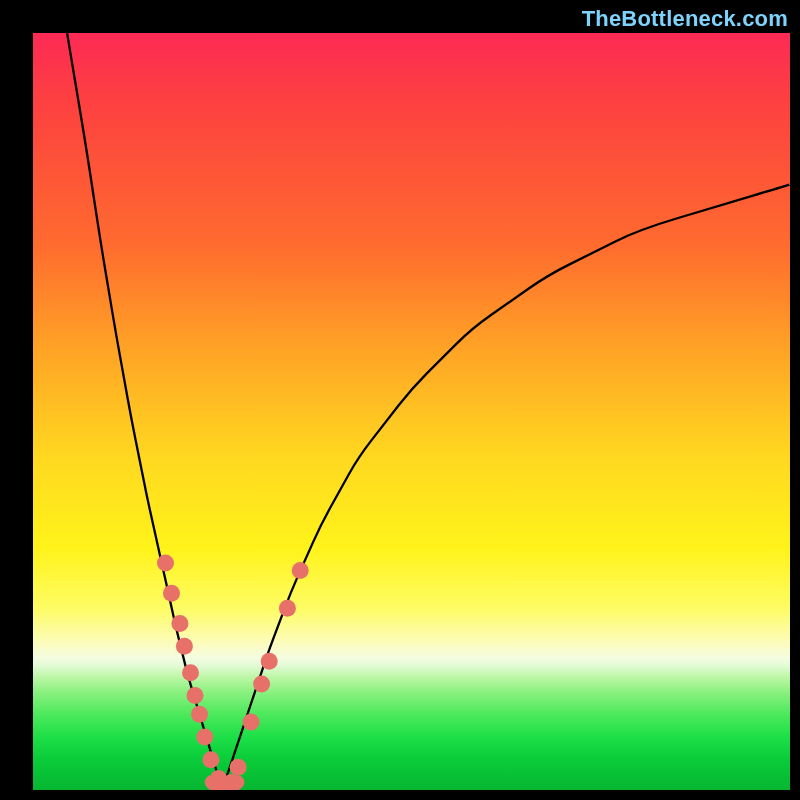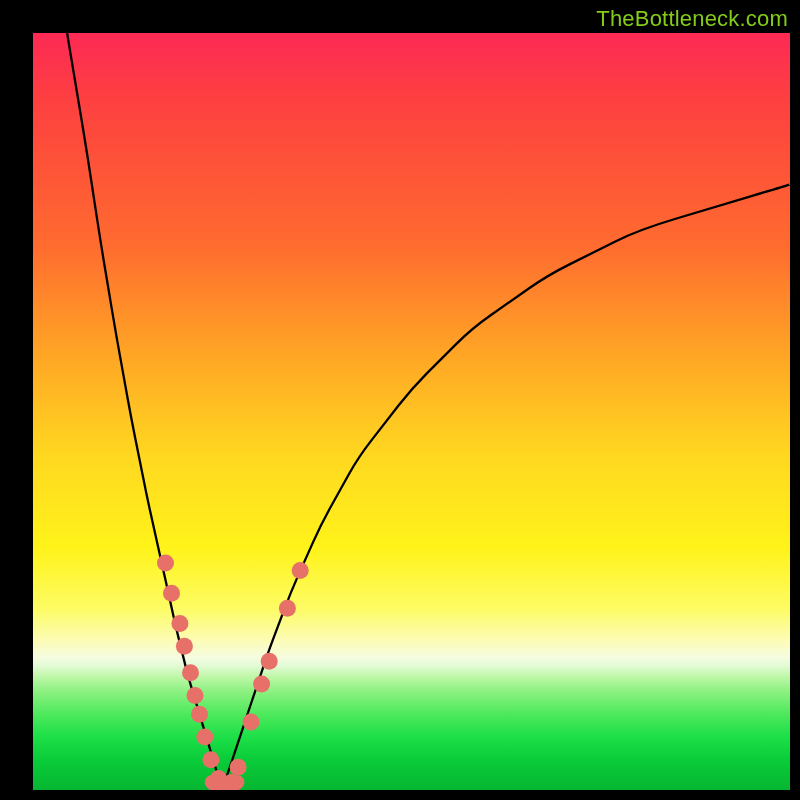--- a/index.html
+++ b/index.html
@@ -42,23 +42,23 @@
       #4de95c 90%,
       #1ddf47 93%,
       #0acc39 96%,
       #06b631 100%
     );
   }
   .watermark {
     position: absolute;
     top: 6px;
     right: 12px;
-    color: #84cc16;
+    color: #7dd3fc;
     font-size: 22px;
-    font-weight: 400;
+    font-weight: 700;
     letter-spacing: 0.2px;
   }
   svg.curves {
     position: absolute;
     left: 0;
     top: 0;
     width: 757px;
     height: 757px;
   }
   .curve {

